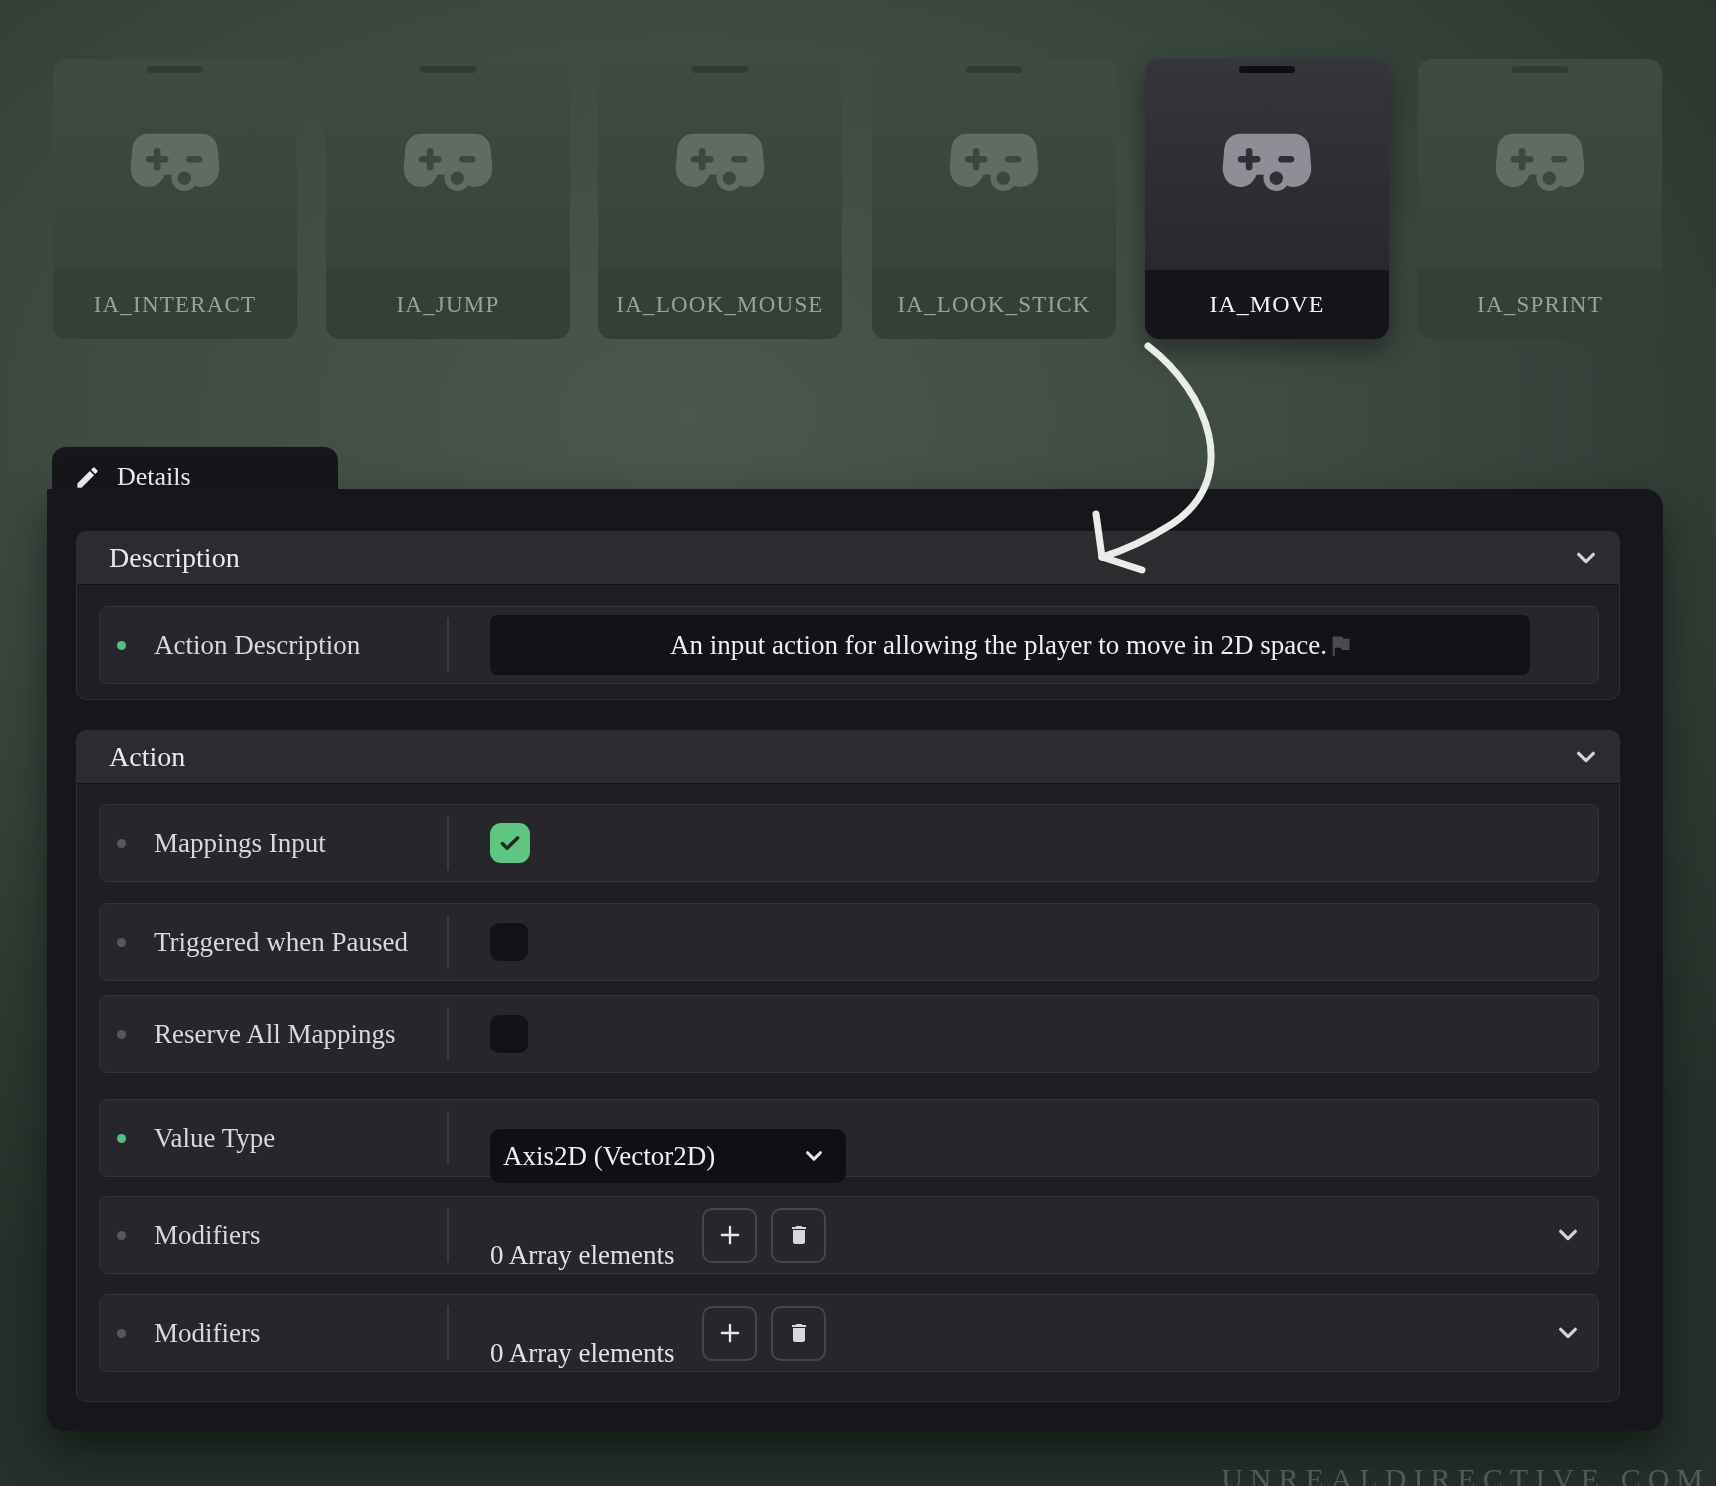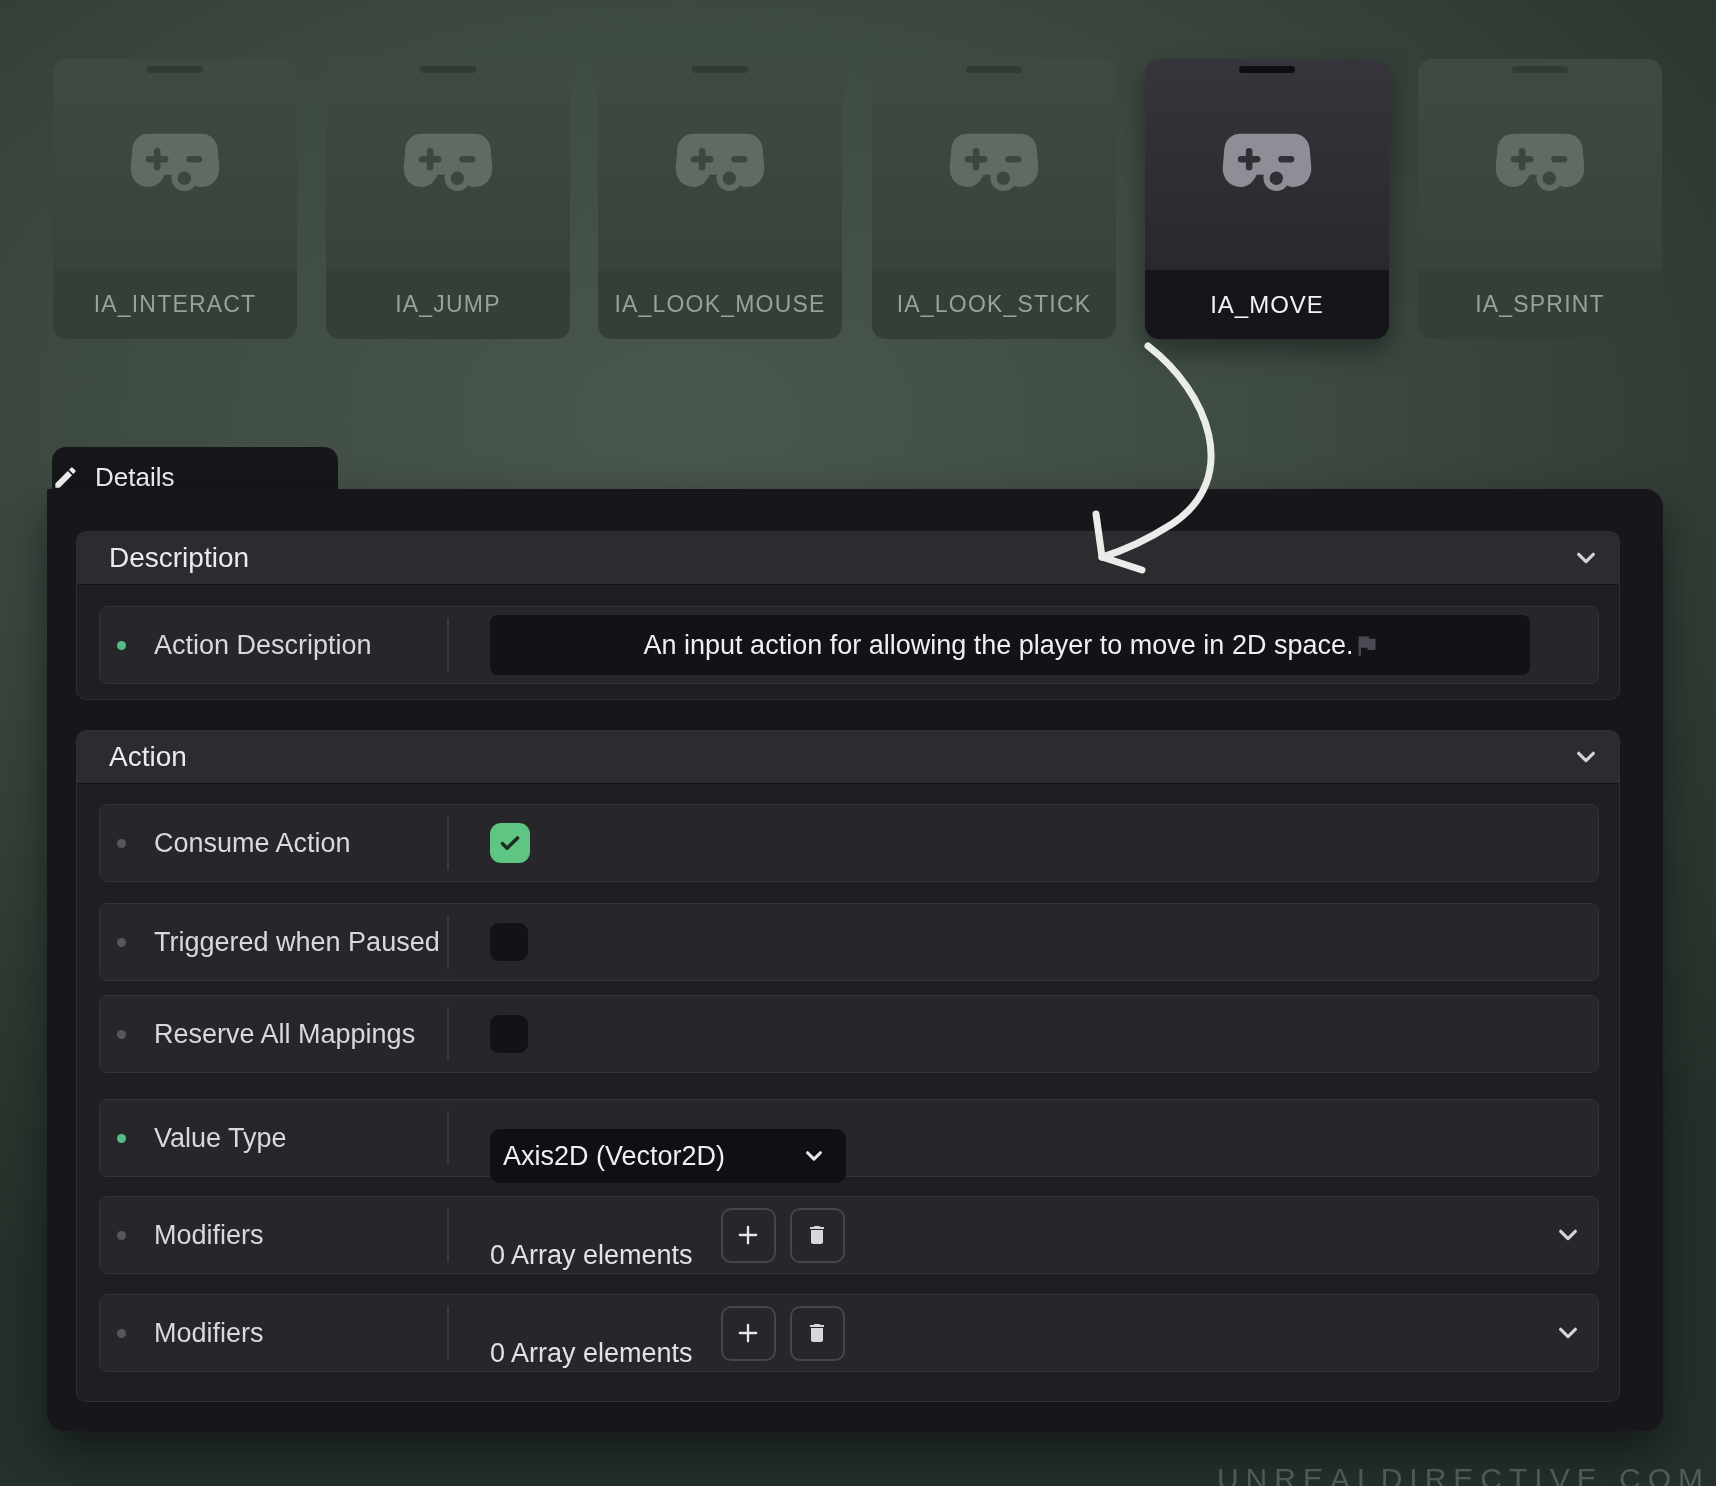--- a/index.html
+++ b/index.html
@@ -1,18 +1,18 @@
 <!DOCTYPE html>
 <html><head>
 <meta charset="utf-8">
 <style>
   html,body{margin:0;padding:0;background:#1c2620;}
   .stage{
     position:relative;width:1716px;height:1486px;overflow:hidden;
-    font-family:Liberation Sans, sans-serif;
+    font-family:Liberation Serif, serif;
     background:radial-gradient(1500px 950px at 40% 28%, #4a574d 0%, #3e4b43 40%, #2e3932 75%, #25302a 100%);
   }
   
   .card{position:absolute;top:59px;width:244px;height:280px;border-radius:14px;overflow:hidden;cursor:pointer;}
   .card-img{position:relative;height:211px;background:linear-gradient(180deg,#3e4a42,#37433b);}
   .card-footer{height:69px;display:flex;align-items:center;justify-content:center;background:#343f38;}
   .card-label{font-size:23px;letter-spacing:1.2px;color:#97a29a;}
   .card-dash{position:absolute;top:7px;left:50%;transform:translateX(-50%);width:56px;height:7px;border-radius:4px;background:#313c35;}
   .pad{position:absolute;left:50%;top:104px;transform:translate(-50%,-50%);}
   .pad-body{fill:#5f6b63;}
@@ -21,21 +21,21 @@
   .card.selected{box-shadow:0 12px 28px rgba(0,0,0,.4);}
   .card.selected .card-img{background:linear-gradient(180deg,#35353b,#28282e);}
   .card.selected .card-footer{background:#15151a;}
   .card.selected .card-label{color:#f4f4f6;letter-spacing:1px;font-size:24px;}
   .card.selected .card-dash{background:#0f0f13;}
   .card.selected .pad-body{fill:#8e8e96;}
   .card.selected .pad-ring{stroke:#8e8e96;}
   .card.selected .pad-cut{fill:#2f2f35;}
   
   .tab{position:absolute;left:52px;top:447px;width:286px;height:60px;border-radius:14px 14px 0 0;background:#16161b;
-       display:flex;align-items:center;box-sizing:border-box;gap:16px;cursor:pointer;}
+       display:flex;align-items:center;padding-left:22px;box-sizing:border-box;gap:16px;cursor:pointer;}
   .tab-label{color:#f1f1f3;font-size:26px;}
   .panel{position:absolute;left:47px;top:489px;width:1616px;height:942px;background:#16161b;border-radius:0 18px 18px 18px;
          box-shadow:0 20px 45px rgba(0,0,0,.45);}
   .section{position:absolute;left:29px;width:1544px;background:#1e1e23;border:1px solid #2f2f35;border-radius:10px;box-sizing:border-box;}
   .section-header{height:52px;background:#2b2b30;border-bottom:1px solid #141418;border-radius:9px 9px 0 0;
                   display:flex;align-items:center;justify-content:space-between;padding:0 17px 0 32px;cursor:pointer;}
   .section-title{font-size:28px;color:#ebebee;}
   .chev{flex:0 0 auto;}
   
   .prop-row{position:absolute;left:22px;width:1500px;height:78px;background:#26262b;border:1px solid #333339;border-radius:8px;
@@ -207,21 +207,21 @@
       <div class="section-header">
         <span class="section-title">Action</span>
         <svg class="chev" width="32" height="32" viewBox="0 0 24 24">
           <path d="M6.5 9.2 12 14.7 17.5 9.2" fill="none" stroke="#d4d4d8" stroke-width="2.4" stroke-linecap="round" stroke-linejoin="round"></path>
         </svg>
       </div>
 
       <div class="prop-row" style="top:73px">
         <div class="row-label">
           <span class="dot"></span>
-          <span class="label-text">Consume Action</span>
+          <span class="label-text">Mappings Input</span>
         </div>
         <div class="row-divider"></div>
         <div class="row-value">
           <div class="checkbox">
             <svg width="26" height="26" viewBox="0 0 24 24">
               <path d="M5 12.5l4.3 4.3L19 7.3" fill="none" stroke="#1e2b23" stroke-width="3.2" stroke-linecap="round" stroke-linejoin="round"></path>
             </svg>
           </div>
         </div>
       </div>

